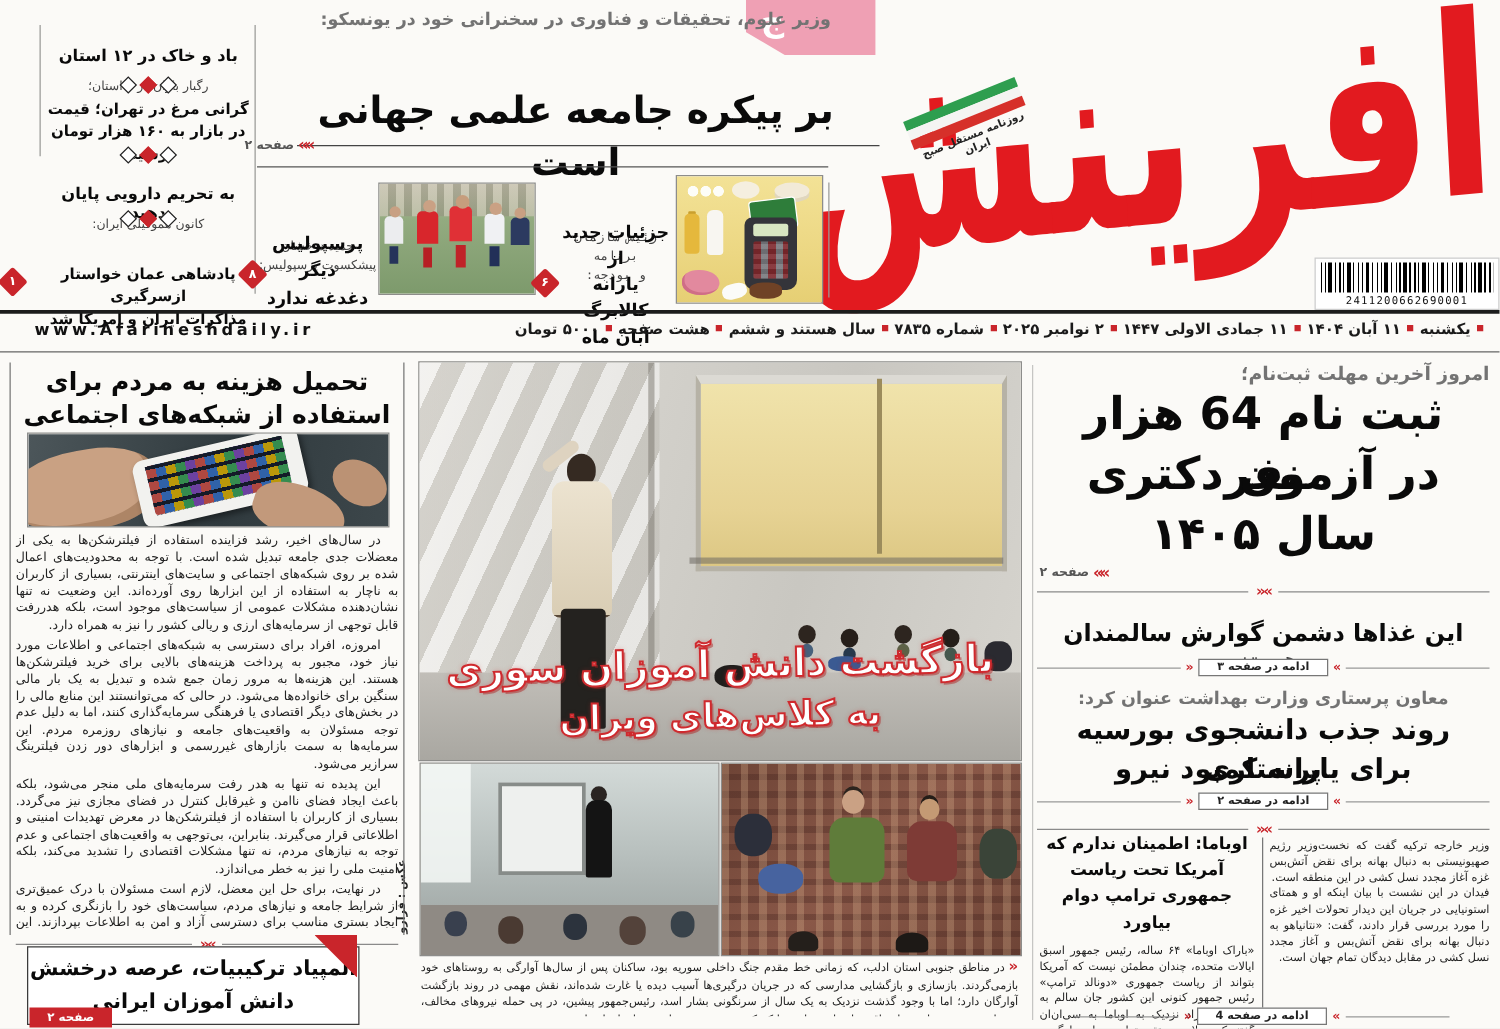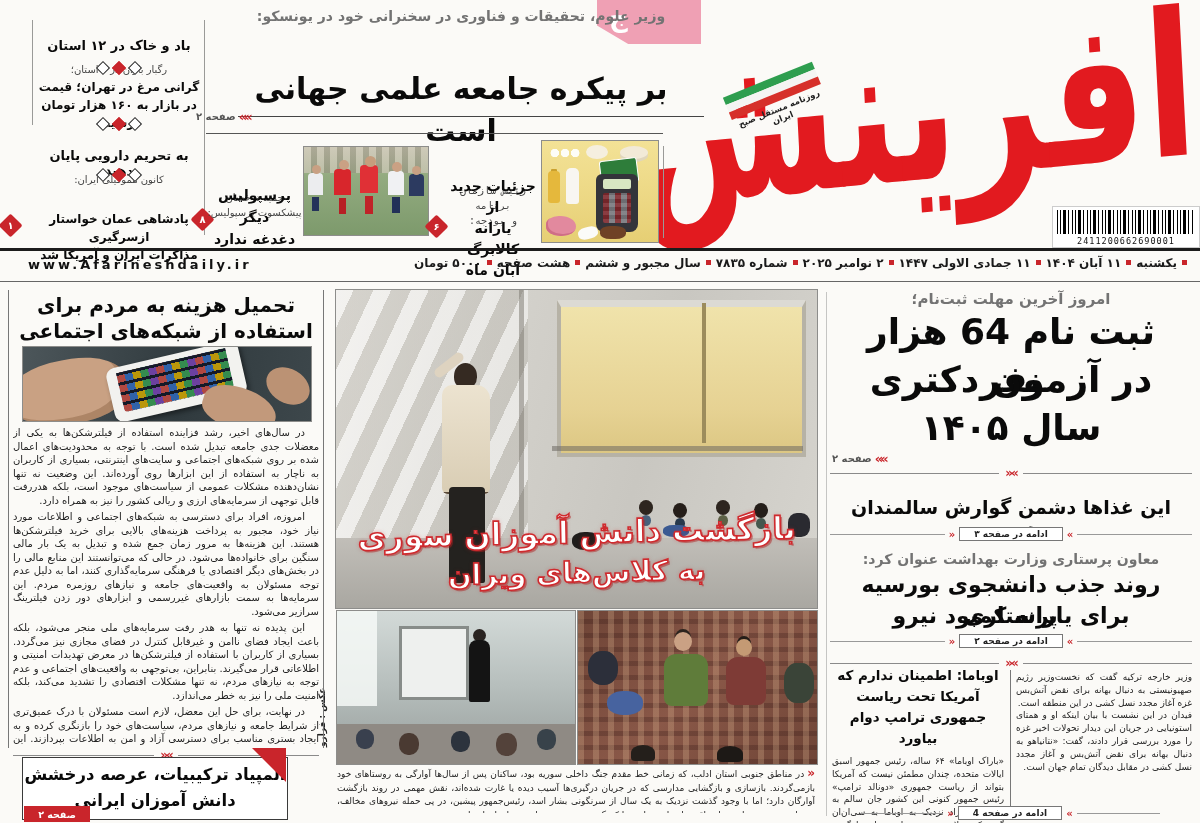--- a/index.html
+++ b/index.html
@@ -177,27 +177,27 @@
     <div style="left:54px;top:33px;width:42px;height:58px;background:#34343a;border-radius:6px 6px 8px 8px;"></div>
     <div style="left:61px;top:38px;width:28px;height:10px;background:#d8e6c2;border-radius:2px;"></div>
     <div style="left:61px;top:52px;width:28px;height:30px;background:repeating-linear-gradient(0deg,#55555c 0 4px,#34343a 4px 8px),repeating-linear-gradient(90deg,rgba(200,60,60,.55) 0 6px,rgba(230,230,230,.35) 6px 12px);background-blend-mode:overlay;border-radius:2px;"></div>
     <div style="left:4px;bottom:6px;width:30px;height:20px;background:#e2899e;border-radius:45% 55% 50% 50%;box-shadow:inset 2px -2px 0 #cf6e86;"></div>
     <div style="left:36px;bottom:3px;width:20px;height:12px;background:#fbfbf8;border-radius:40%;transform:rotate(-14deg);"></div>
     <div style="left:58px;bottom:3px;width:26px;height:13px;background:#6f4226;border-radius:40%;"></div>
   </div>
   <div class="vline" style="left:663px;top:146px;height:92px;"></div>
 
   <div class="hline" style="left:0;top:248px;width:1200px;height:3px;"></div>
-  <div id="dateline"><i class="sq"></i><span>یکشنبه</span><i class="sq"></i><span>۱۱ آبان ۱۴۰۴</span><i class="sq"></i><span>۱۱ جمادی الاولی ۱۴۴۷</span><i class="sq"></i><span>۲ نوامبر ۲۰۲۵</span><i class="sq"></i><span>شماره ۷۸۳۵</span><i class="sq"></i><span>سال مجبور و ششم</span><i class="sq"></i><span>هشت صفحه</span><i class="sq"></i><span>۵۰۰۰ تومان</span></div>
+  <div id="dateline"><i class="sq"></i><span>یکشنبه</span><i class="sq"></i><span>۱۱ آبان ۱۴۰۴</span><i class="sq"></i><span>۱۱ جمادی الاولی ۱۴۴۷</span><i class="sq"></i><span>۲ نوامبر ۲۰۲۵</span><i class="sq"></i><span>شماره ۷۸۳۵</span><i class="sq"></i><span>سال هستند و ششم</span><i class="sq"></i><span>هشت صفحه</span><i class="sq"></i><span>۵۰۰۰ تومان</span></div>
   <div id="website">www.Afarineshdaily.ir</div>
   <div class="hline" style="left:0;top:281px;width:1200px;background:#666;"></div>
 
   <div class="vline" style="left:826px;top:292px;height:524px;background:#c5c5c3;"></div>
 
-  <div class="abs kick c" style="left:830px;top:290px;width:362px;font-size:15px;">امروز آخرین مهلت ثبت‌نام؛</div>
+  <div class="abs kick c" style="left:830px;top:290px;width:362px;font-size:15px;text-align:right;">امروز آخرین مهلت ثبت‌نام؛</div>
   <div class="abs titr c" style="left:830px;top:308px;width:362px;font-size:36px;line-height:48px;letter-spacing:-1.5px;">ثبت نام 64 هزار نفر</div>
   <div class="abs titr c" style="left:830px;top:356px;width:362px;font-size:36px;line-height:48px;letter-spacing:-1.5px;">در آزمون دکتری</div>
   <div class="abs titr c" style="left:830px;top:404px;width:362px;font-size:36px;line-height:48px;letter-spacing:-1.5px;">سال ۱۴۰۵</div>
   <div class="pageref" style="left:832px;top:453px;">
     <span>صفحه ۲</span>
       <b>««</b>
   </div>
   <div class="divider" style="left:830px;top:466px;width:362px;">
     <div class="ln"></div>
       <span class="rv">»«</span>

